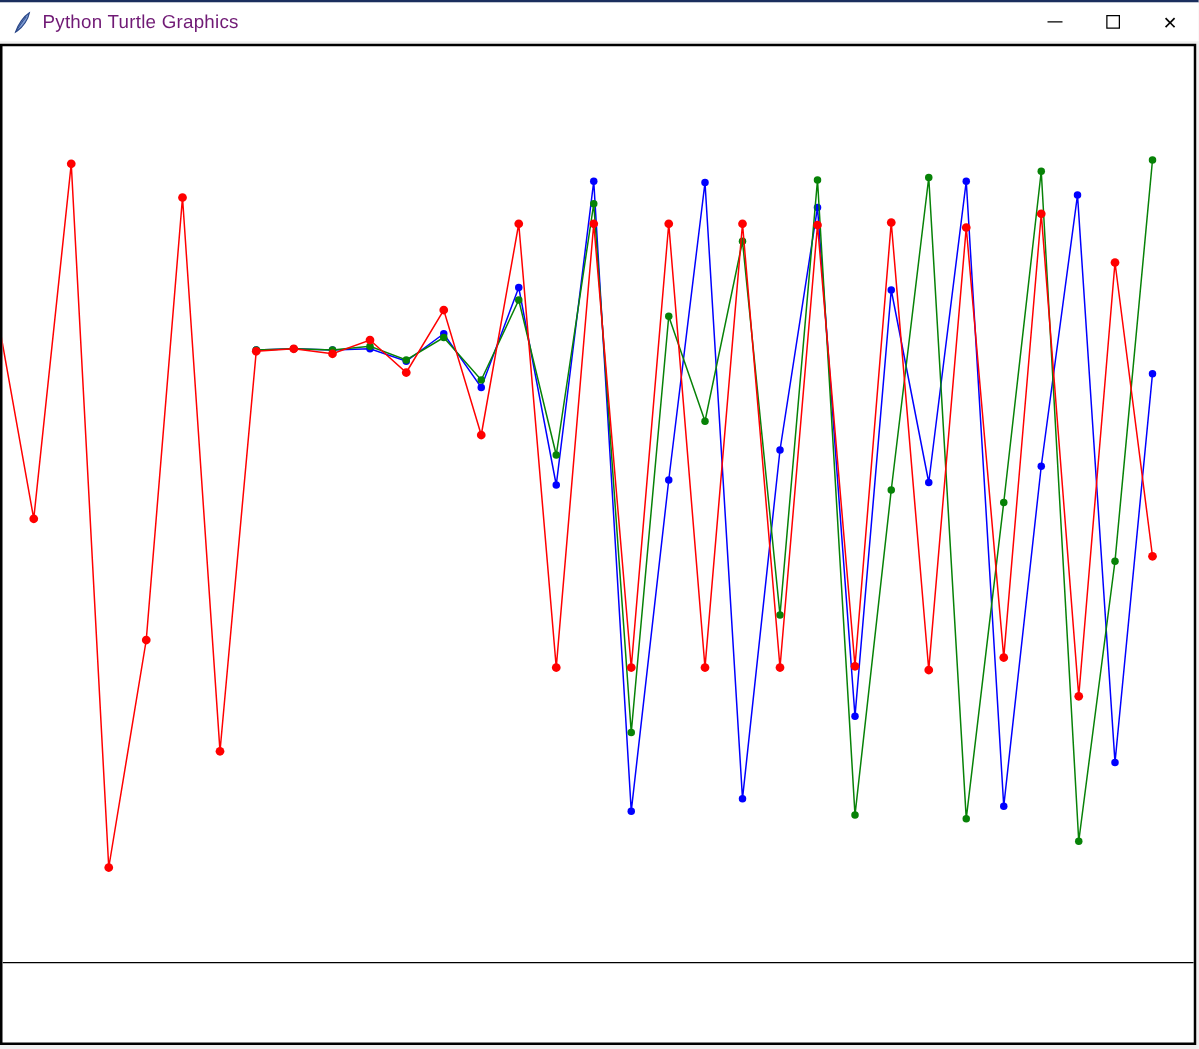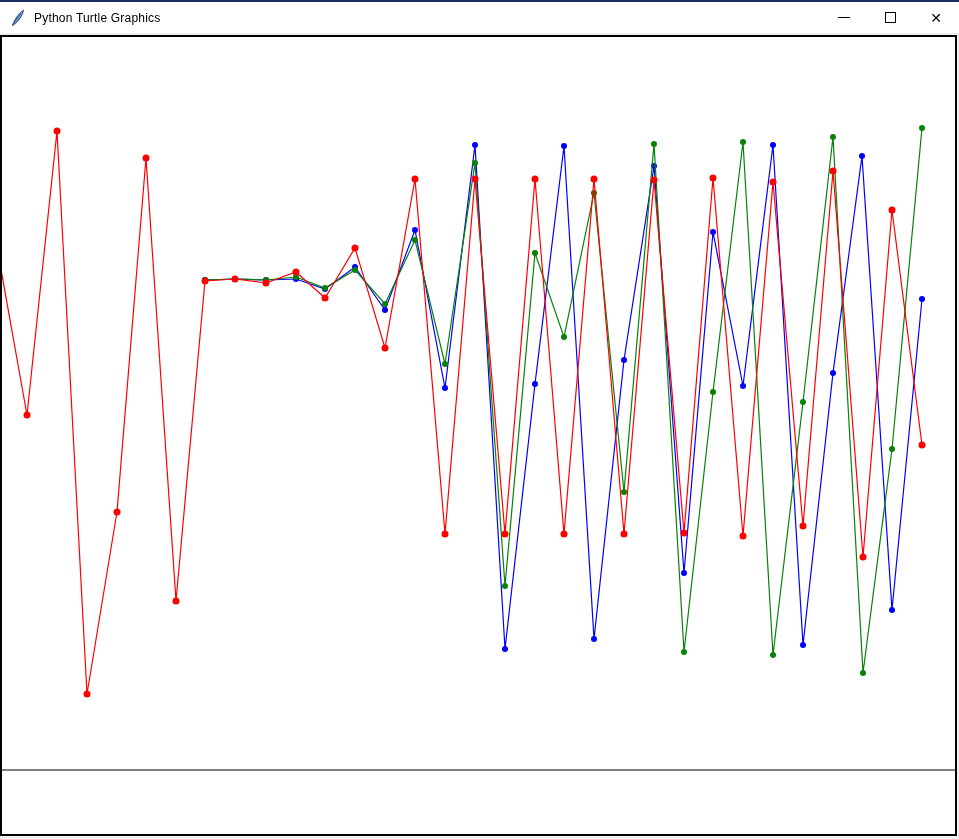--- a/index.html
+++ b/index.html
@@ -24,22 +24,22 @@
     align-items: center;
   }
   .app-icon {
     margin-left: 10px;
     width: 16px; height: 18px;
     display: inline-flex;
     align-items: center;
   }
   .title-text {
     margin-left: 8px;
-    font-size: 12px;
-    color: #000000;
+    font-size: 15px;
+    color: #701a75;
     letter-spacing: 0.2px;
   }
   .controls {
     margin-left: auto;
     display: flex;
     height: 100%;
   }
   .ctrl {
     width: 46px; height: 100%;
     display: flex;

